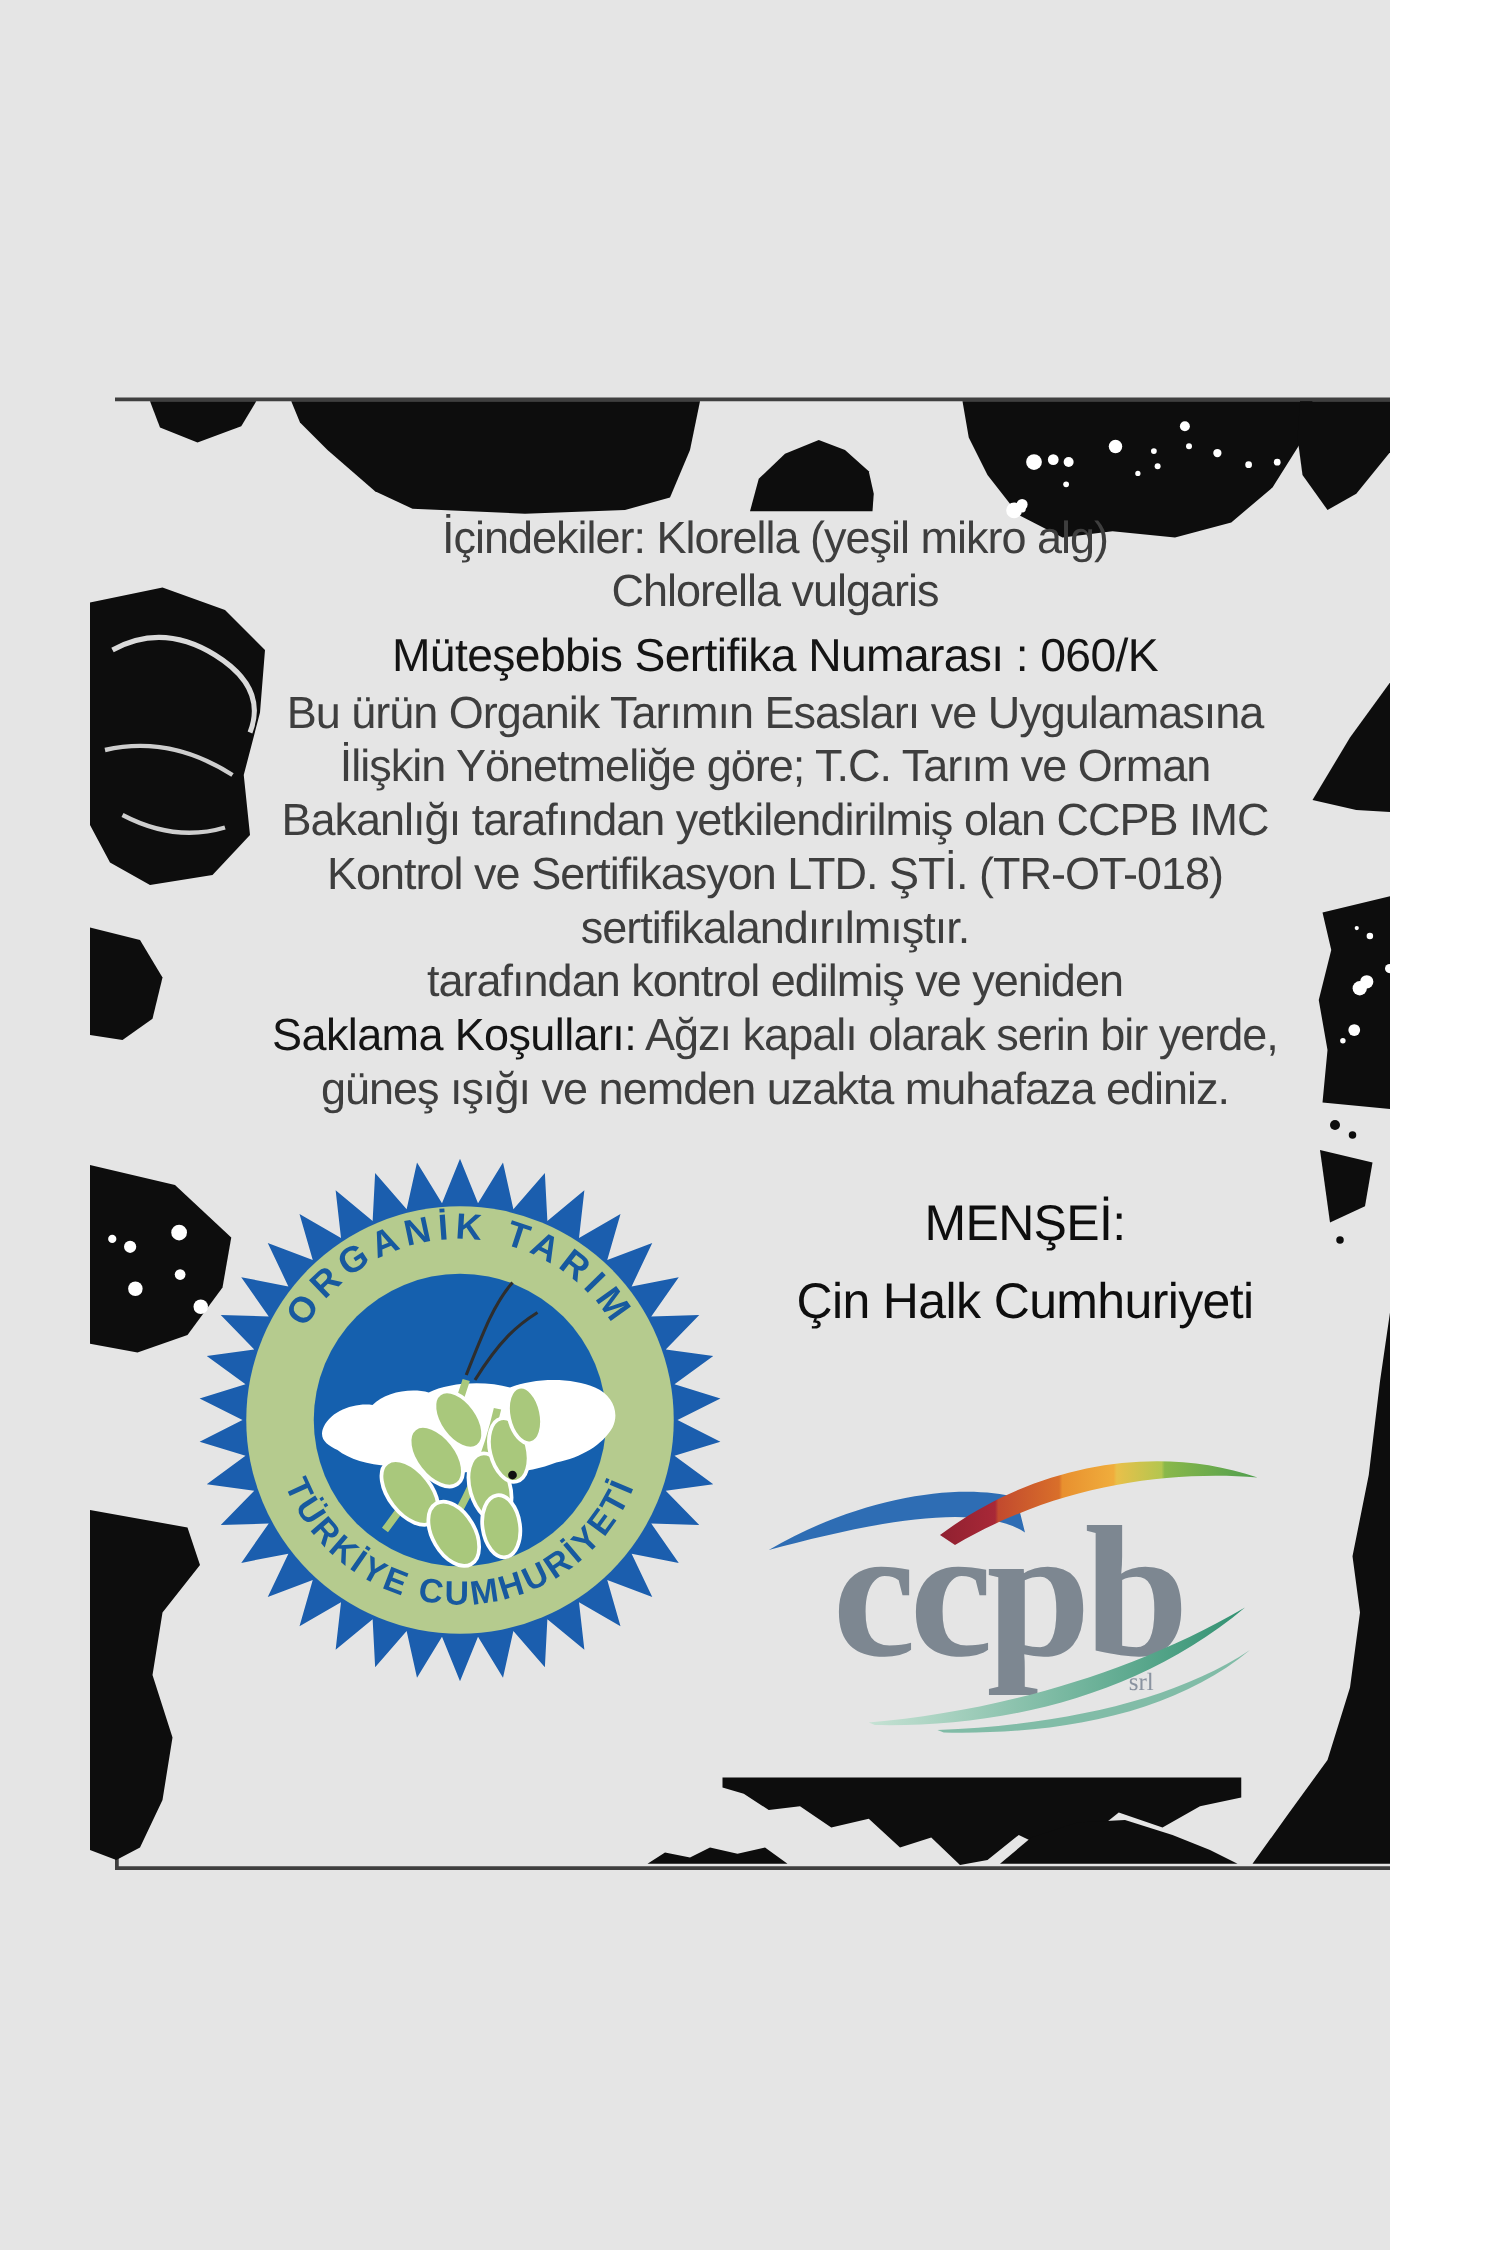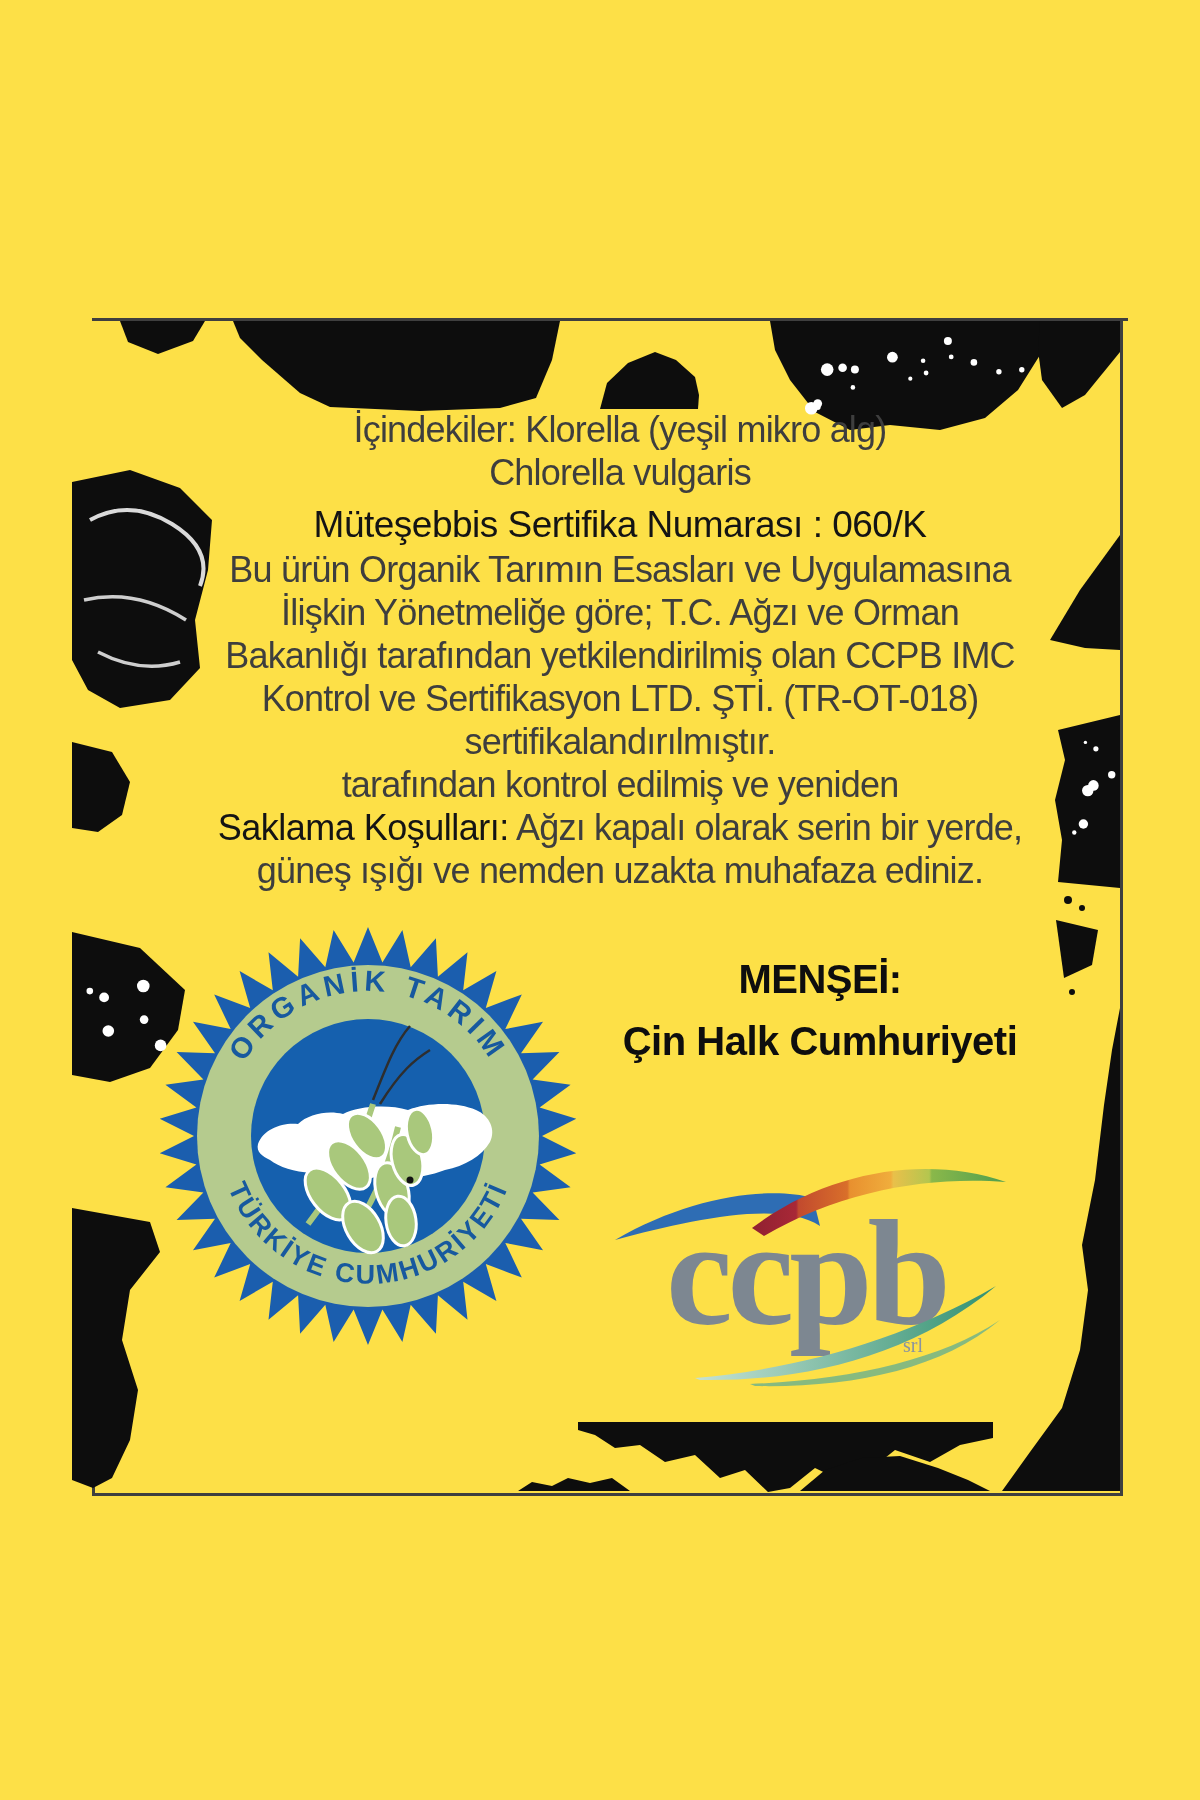--- a/index.html
+++ b/index.html
@@ -1,30 +1,30 @@
 <!DOCTYPE html>
 <html><head>
 <meta charset="utf-8">
 <style>
   html,body{margin:0;padding:0;background:#fff;}
   .page{
-    position:relative;width:1200px;height:1800px;background:#fde047;overflow:hidden;
+    position:relative;width:1112px;height:1800px;background:#e5e5e5;overflow:hidden;
     font-family:"Liberation Sans",sans-serif;
   }
   .splat{position:absolute;left:0;top:0;width:1200px;height:1800px;pointer-events:none;}
   .textblock{
     position:absolute;left:210px;top:408px;width:820px;text-align:center;
     font-size:36px;letter-spacing:-0.8px;line-height:43px;color:#3e3e3e;
   }
   .textblock .t{white-space:nowrap;}
   .textblock .bld{font-weight:normal;color:#141414;letter-spacing:-0.5px;}
   .textblock .certnum{margin-top:9px;margin-bottom:2px;font-size:37px;}
   .origin{
     position:absolute;left:620px;top:948px;width:400px;text-align:center;
-    font-weight:bold;color:#0e0e0e;font-size:40px;line-height:62px;letter-spacing:-0.5px;
+    font-weight:normal;color:#0e0e0e;font-size:40px;line-height:62px;letter-spacing:-0.5px;
   }
   .seal{position:absolute;left:158px;top:922px;width:420px;height:428px;}
   .ccpb{position:absolute;left:610px;top:1128px;width:400px;height:262px;}
 </style>
 </head>
 <body>
 
 <div class="page">
 
   <svg class="splat" viewBox="0 0 1200 1800" aria-hidden="true">
@@ -98,21 +98,21 @@
       <polygon points="800,1491 825,1470 862,1458 900,1456 938,1468 968,1480 990,1491"></polygon>
       <polygon points="518,1491 532,1482 552,1486 568,1478 590,1483 612,1478 630,1491"></polygon>
     </g>
   </svg>
 
   <div class="textblock">
     <div class="t">İçindekiler: Klorella (yeşil mikro alg)</div>
     <div class="t">Chlorella vulgaris</div>
     <div class="t bld certnum">Müteşebbis Sertifika Numarası : 060/K</div>
     <div class="t">Bu ürün Organik Tarımın Esasları ve Uygulamasına</div>
-    <div class="t">İlişkin Yönetmeliğe göre; T.C. Ağzı ve Orman</div>
+    <div class="t">İlişkin Yönetmeliğe göre; T.C. Tarım ve Orman</div>
     <div class="t">Bakanlığı tarafından yetkilendirilmiş olan CCPB IMC</div>
     <div class="t">Kontrol ve Sertifikasyon LTD. ŞTİ. (TR-OT-018)</div>
     <div class="t">sertifikalandırılmıştır.</div>
     <div class="t">tarafından kontrol edilmiş ve yeniden</div>
     <div class="t"><span class="bld">Saklama Koşulları:</span><span> Ağzı kapalı olarak serin bir yerde,</span></div>
     <div class="t">güneş ışığı ve nemden uzakta muhafaza ediniz.</div>
   </div>
 
   <div class="origin">
     <div>MENŞEİ:</div>

